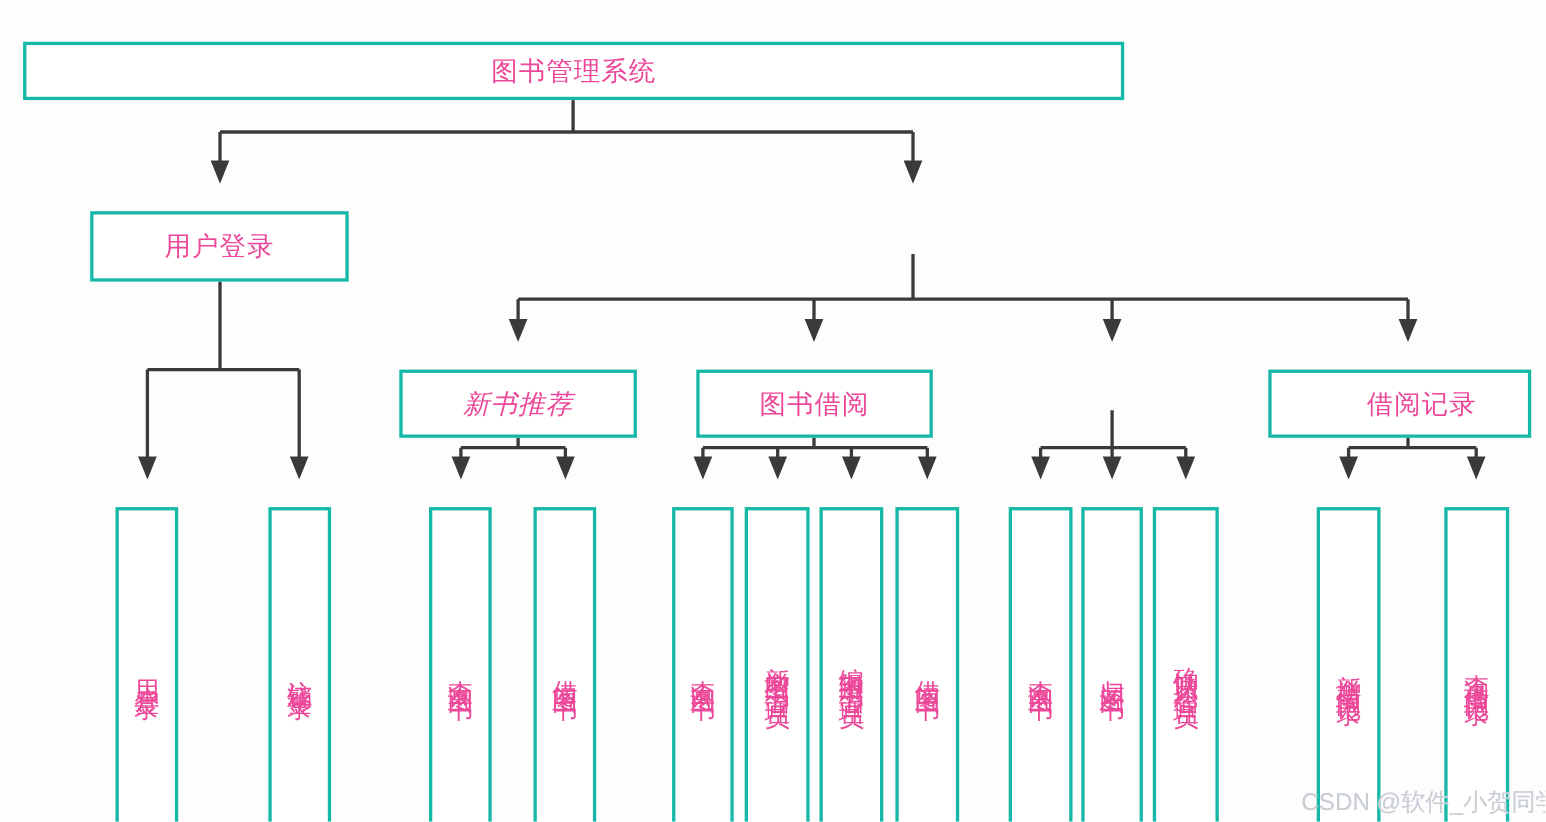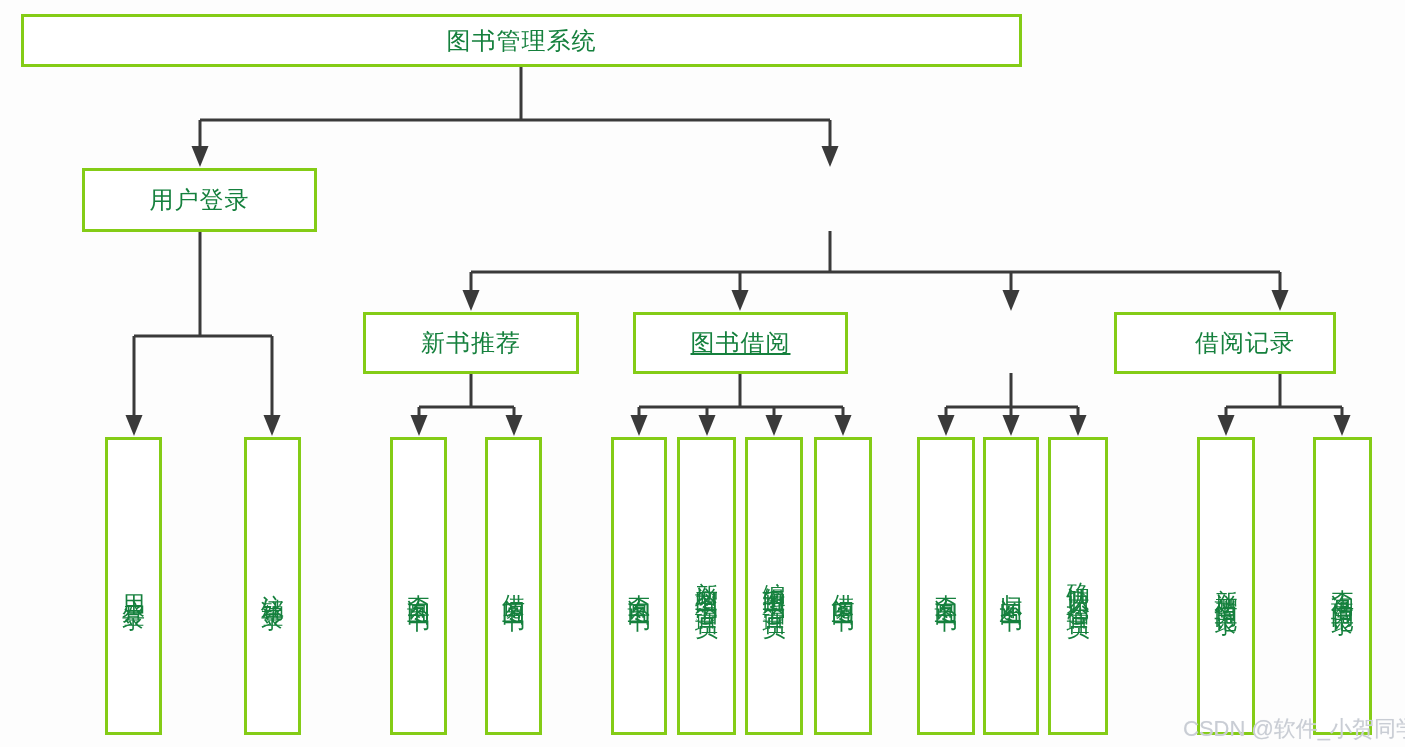--- a/index.html
+++ b/index.html
@@ -17,26 +17,27 @@
   }
   .wires {
     position: absolute;
     left: 0;
     top: 0;
     pointer-events: none;
   }
   .box {
     position: absolute;
     box-sizing: border-box;
-    border: 3px solid #84cc16;
+    border: 3px solid #14b8a6;
     background: #ffffff;
-    color: #15803d;
+    color: #ec4899;
     display: flex;
     align-items: center;
     justify-content: center;
+    margin-top: 24px;
   }
   .box.h {
     font-size: 24px;
     letter-spacing: 1px;
     white-space: nowrap;
   }
   .box.v {
     writing-mode: vertical-rl;
     text-orientation: mixed;
     font-size: 23px;
@@ -98,23 +99,23 @@
       <path d="M1069.5 415 L1086.5 415 L1078 436 Z"></path>
       <path d="M1217.5 415 L1234.5 415 L1226 436 Z"></path>
       <path d="M1333.5 415 L1350.5 415 L1342 436 Z"></path>
     </g>
   </svg>
 
   <div class="box h" style="left:21px; top:14px; width:1001px; height:53px;">图书管理系统</div>
 
   <div class="box h" style="left:82px; top:168px; width:235px; height:64px;">用户登录</div>
 
-  <div class="box h" style="left:363px; top:312px; width:216px; height:62px;">新书推荐</div>
-  <div class="box h" style="left:633px; top:312px; width:215px; height:62px;text-decoration:underline;">图书借阅</div>
-  <div class="box h" style="left:1114px; top:312px; width:222px; height:62px;padding-left:40px;">借阅记录</div>
+  <div class="box h" style="left:363px; top:312px; width:216px; height:62px;font-style:italic;">新书推荐</div>
+  <div class="box h" style="left:633px; top:312px; width:215px; height:62px;">图书借阅</div>
+  <div class="box h" style="left:1153px; top:312px; width:239px; height:62px;padding-left:40px;">借阅记录</div>
 
   <div class="box v" style="left:105px; top:437px; width:57px; height:298px;">用户登录</div>
   <div class="box v" style="left:244px; top:437px; width:57px; height:298px;">注销登录</div>
 
   <div class="box v" style="left:390px; top:437px; width:57px; height:298px;">查询图书</div>
   <div class="box v" style="left:485px; top:437px; width:57px; height:298px;">借阅图书</div>
 
   <div class="box v" style="left:611px; top:437px; width:56px; height:298px;">查询图书</div>
   <div class="box v" style="left:677px; top:437px; width:59px; height:298px;">新增图书（管理员）</div>
   <div class="box v" style="left:745px; top:437px; width:58px; height:298px;">编辑图书（管理员）</div>

